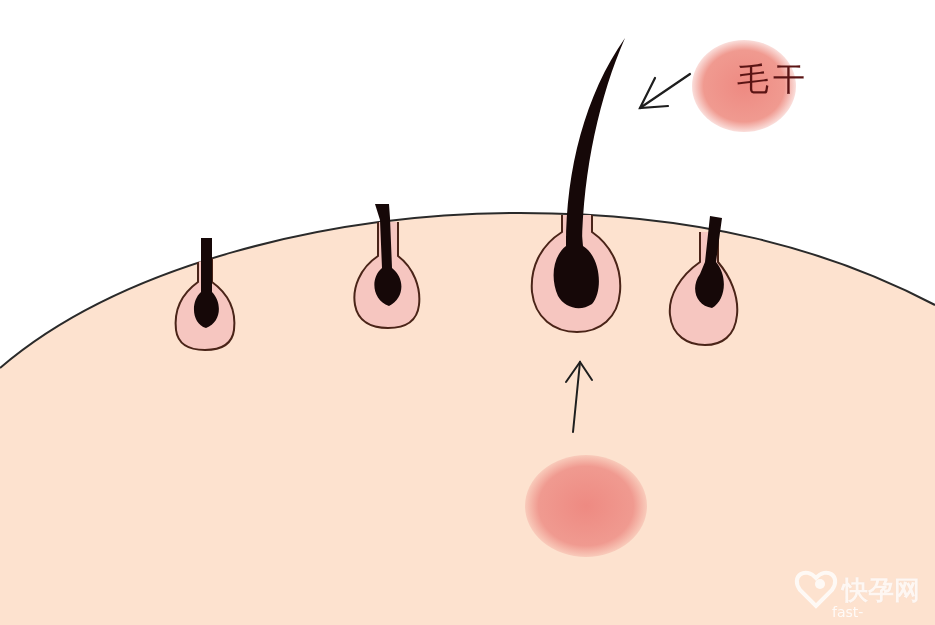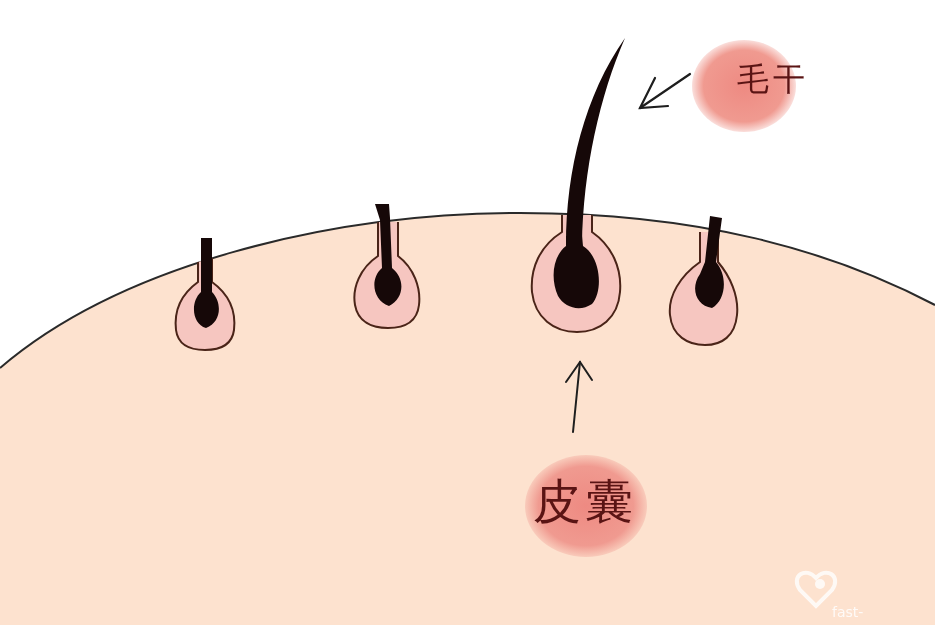--- a/index.html
+++ b/index.html
@@ -55,16 +55,18 @@
     <g opacity="0.8">
       <path d="M800,590 C790,576 806,566 816,578 C826,566 842,576 832,590 L816,606 Z" fill="none" stroke="#ffffff" stroke-width="4"></path>
       <circle cx="820" cy="584" r="5" fill="#ffffff"></circle>
     </g>
   </svg>
 
   <div class="label-bubble" style="left:692px;top:40px;width:104px;height:92px;"></div>
   <div class="label-text" style="left:737px;top:58px;font-size:32px;">毛干</div>
 
   <div class="label-bubble" style="left:525px;top:455px;width:122px;height:102px;"></div>
-  <div class="label-text" style="left:533px;top:470px;font-size:48px;">皮囊</div>
 
+  <div class="watermark" style="left:842px;top:573px;">
+    <span class="wm-text">快孕网</span>
+  </div>
   <div class="wm-sub">fast-pregnancy.com</div>
 </div>
 
 </body></html>

